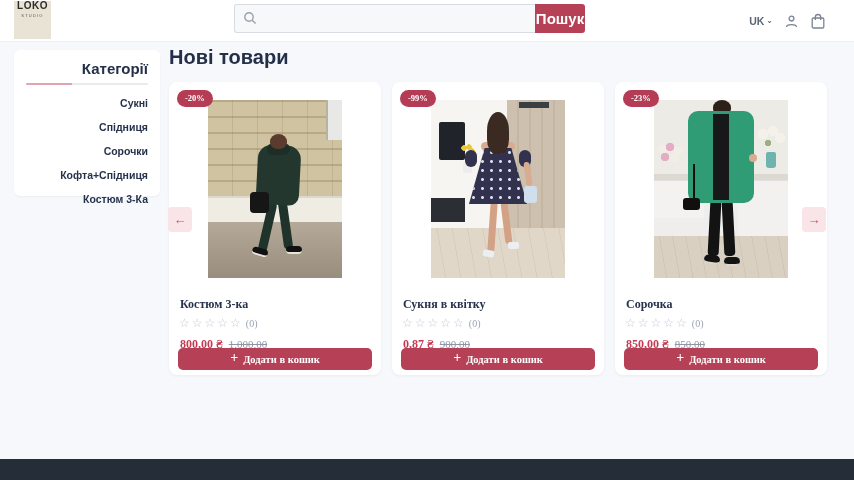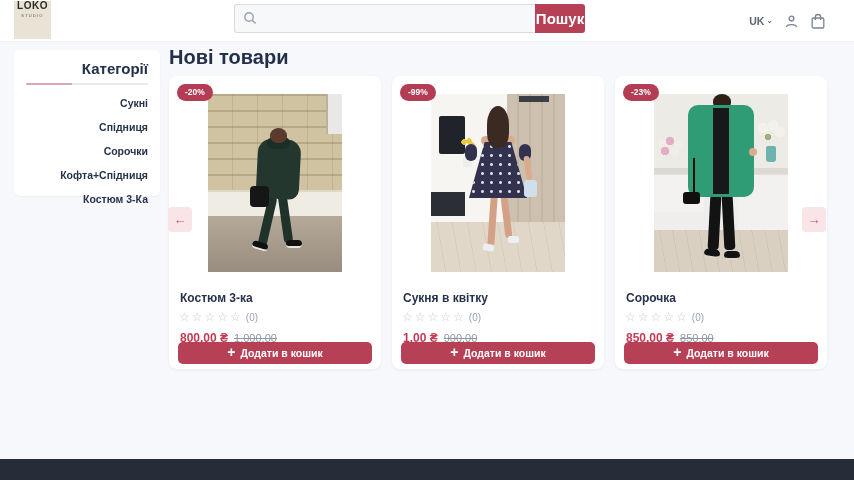--- a/index.html
+++ b/index.html
@@ -27,21 +27,21 @@
   .hicon { cursor:pointer; display:flex; align-items:center; }
 
   
   .sidebar { position:absolute; left:14px; top:50px; width:146px; height:146px; background:#fff; border-radius:6px; padding:10px 12px; box-shadow:0 1px 2px rgba(25,35,60,.05);text-align:right; }
   .sidebar-title { font-size:15px; font-weight:bold; color:#24304a; }
   .sidebar-rule { margin-top:6px; height:2px; background:linear-gradient(90deg,#e0a5b0 0 46px,#e8eaee 46px); border-radius:1px; }
   .cat-item { margin-top:12px; font-size:10.5px; font-weight:bold; color:#26324c; cursor:pointer; }
 
   
   .main-title { position:absolute; left:169px; top:46px; font-size:20px; font-weight:bold; color:#24304a; }
-  .card { position:absolute; top:76px; width:212px; height:293px; background:#fff; border-radius:8px; box-shadow:0 1px 3px rgba(25,35,60,.06); }
+  .card { position:absolute; top:82px; width:212px; height:293px; background:#fff; border-radius:8px; box-shadow:0 1px 3px rgba(25,35,60,.06);font-family:Liberation Serif, serif; }
   .card1 { left:169px; } .card2 { left:392px; } .card3 { left:615px; }
   .badge { position:absolute; top:8px; left:8px; background:#b43c54; color:#fff; font-size:8.5px; font-weight:bold; padding:3px 8px 4px; border-radius:9px; z-index:3; }
   .pimg { position:absolute; left:39px; top:18px; width:134px; height:178px; overflow:hidden; cursor:pointer; background:#eee; }
   .pimg div { position:absolute; }
   .ptitle { position:absolute; left:11px; top:215px; font-size:12px; font-weight:bold; color:#26324c; cursor:pointer; }
   .stars { position:absolute; left:10px; top:234px; font-size:12px; color:#c3cad7; letter-spacing:2px; }
   .rcount { font-size:10px; color:#9aa2b1; letter-spacing:0; margin-left:3px; }
   .prices { position:absolute; left:11px; top:252px; }
   .price { font-size:12px; font-weight:bold; color:#c33b52; }
   .oldprice { font-size:11px; color:#8f97a6; text-decoration:line-through; margin-left:6px; }
@@ -216,21 +216,21 @@
     <div class="s2-dress"></div>
     <div class="s2-arm"></div>
     <div class="s2-bag"></div>
     <div class="s2-hair"></div>
   </div>
   <div class="ptitle">Сукня в квітку</div>
   <div class="stars">
     <span>☆</span><span>☆</span><span>☆</span><span>☆</span><span>☆</span><span class="rcount">(0)</span>
   </div>
   <div class="prices">
-    <span class="price">1,00 ₴</span><span class="oldprice">900,00</span>
+    <span class="price">0,87 ₴</span><span class="oldprice">900,00</span>
   </div>
   <button class="addbtn">
     <span class="plus">+</span>
     <span>Додати в кошик</span>
   </button>
 </div>
 
 <div class="card card3">
   <div class="badge">-23%</div>
   <div class="pimg">

